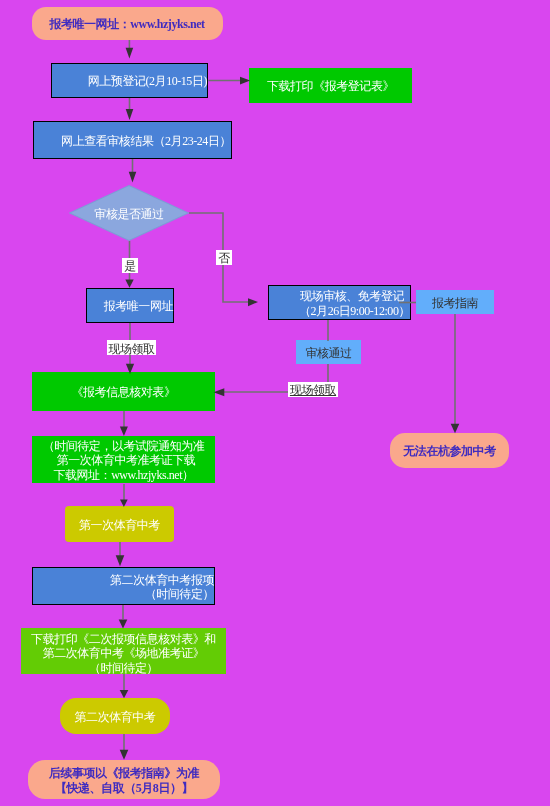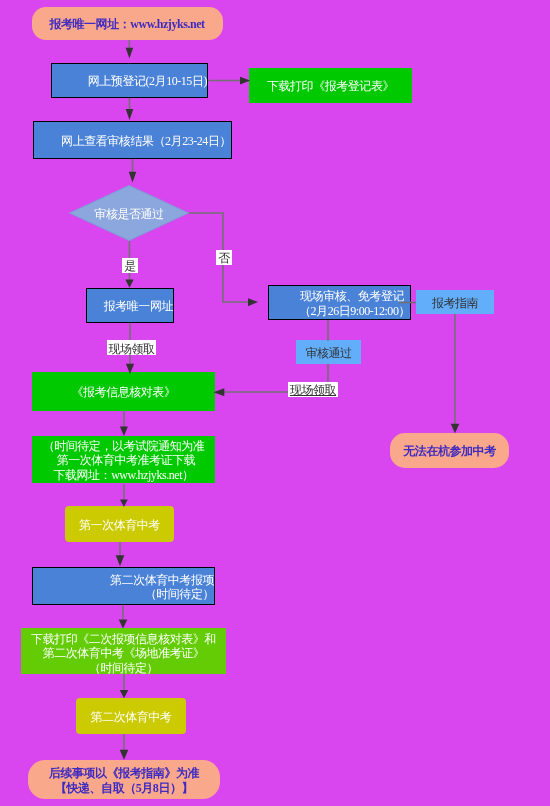--- a/index.html
+++ b/index.html
@@ -129,21 +129,21 @@
     <span>第二次体育中考报项</span>
     <span>（时间待定）</span>
   </div>
 
   <div class="node green2" style="left:21px;top:628px;width:205px;height:46px;">
     <span style="top:2.6px;">下载打印《二次报项信息核对表》和</span>
     <span style="top:2.6px;">第二次体育中考《场地准考证》</span>
     <span style="top:2.6px;">（时间待定）</span>
   </div>
 
-  <div class="node pill olive" style="left:76px;top:698px;width:110px;height:36px;border-radius:4px;">
+  <div class="node pill olive" style="left:60px;top:698px;width:110px;height:36px;border-radius:16px;">
     <span>第二次体育中考</span>
   </div>
 
   <div class="node pill salmon" style="left:28px;top:760px;width:192px;height:39px;border-radius:17px;">
     <span>后续事项以《报考指南》为准</span>
     <span>【快递、自取（5月8日）】</span>
   </div>
 
   <svg id="edges" viewBox="0 0 550 806" width="550" height="806">
     <g stroke="#717171" stroke-width="1.6" fill="none">

